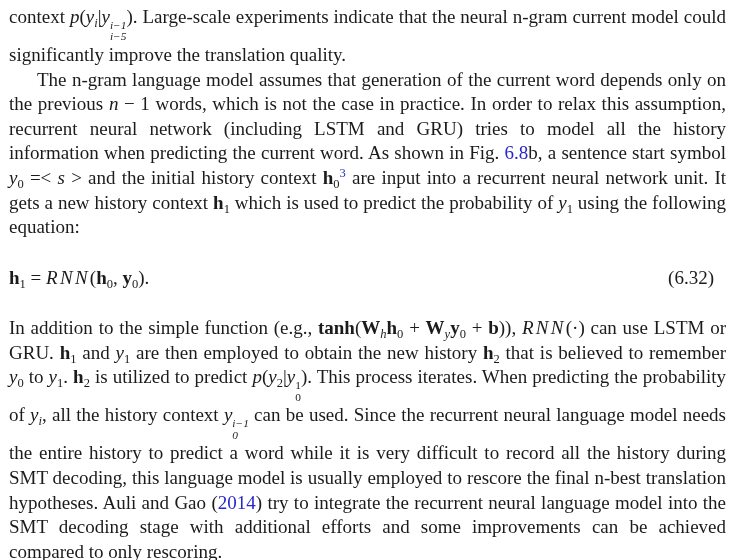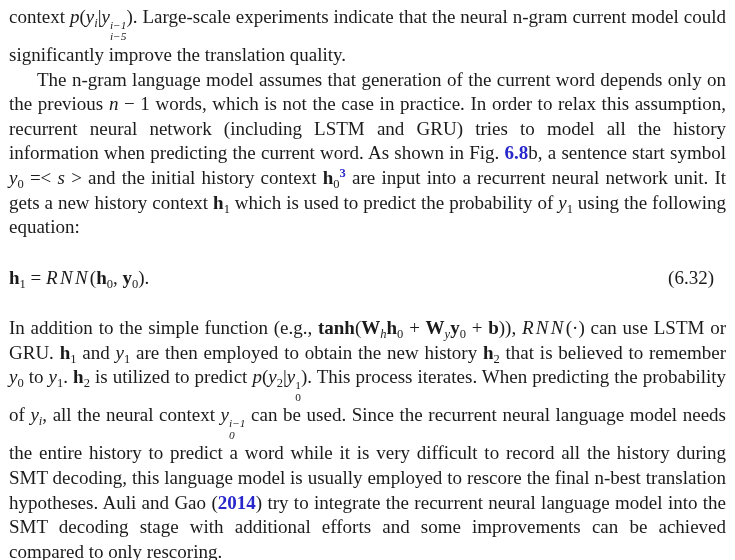--- a/index.html
+++ b/index.html
@@ -24,21 +24,21 @@
   }
   .doc-body p.para {
     margin: 0;
     text-align: justify;
   }
   .doc-body p.para.indent { text-indent: 28px; }
 
   .it  { font-style: italic; }
   .bd  { font-weight: bold; }
   .wide { letter-spacing: 0.12em; }
-  .link { color: var(--link-color); font-weight: bold; }
+  .link { color: var(--link-color); }
 
   .sub { font-size: 0.66em; vertical-align: -0.28em; line-height: 0; }
   .sup { font-size: 0.66em; vertical-align: 0.55em;  line-height: 0; }
 
   .supsub {
     display: inline-flex;
     flex-direction: column;
     font-size: 0.6em;
     line-height: 1.02;
     vertical-align: -0.5em;
@@ -65,18 +65,18 @@
   <div class="doc-body">
       <p class="para"><span class="">context </span><span class="it">p</span><span class="">(</span><span class="it">y</span><span class="it sub">i</span><span class="">|</span><span class="it">y</span><span class="supsub it">
           <span class="ss-top">i−1</span>
           <span class="ss-bot">i−5</span>
         </span><span class="">). Large-scale experiments indicate that the neural n-gram current model could significantly improve the translation quality.</span></p>
       <p class="para indent"><span class="">The n-gram language model assumes that generation of the current word depends only on the previous </span><span class="it">n</span><span class=""> − 1 words, which is not the case in practice. In order to relax this assumption, recurrent neural network (including LSTM and GRU) tries to model all the history information when predicting the current word. As shown in Fig. </span><span class="link">6.8</span><span class="">b, a sentence start symbol </span><span class="it">y</span><span class="sub">0</span><span class=""> =&lt; </span><span class="it">s</span><span class=""> &gt; and the initial history context </span><span class="bd">h</span><span class="sub">0</span><span class="sup link">3</span><span class=""> are input into a recurrent neural network unit. It gets a new history context </span><span class="bd">h</span><span class="sub">1</span><span class=""> which is used to predict the probability of </span><span class="it">y</span><span class="sub">1</span><span class=""> using the following equation:</span></p>
       <div class="equation-row"><span><span class="bd">h</span><span class="sub">1</span><span class=""> = </span><span class="it wide">RNN</span><span class="">(</span><span class="bd">h</span><span class="sub">0</span><span class="">, </span><span class="bd">y</span><span class="sub">0</span><span class="">).</span></span><span class="equation-number">(6.32)</span></div>
       <p class="para"><span class="">In addition to the simple function (e.g., </span><span class="bd">tanh</span><span class="">(</span><span class="bd">W</span><span class="it sub">h</span><span class="bd">h</span><span class="sub">0</span><span class=""> + </span><span class="bd">W</span><span class="it sub">y</span><span class="bd">y</span><span class="sub">0</span><span class=""> + </span><span class="bd">b</span><span class="">)), </span><span class="it wide">RNN</span><span class="">(·) can use LSTM or GRU. </span><span class="bd">h</span><span class="sub">1</span><span class=""> and </span><span class="it">y</span><span class="sub">1</span><span class=""> are then employed to obtain the new history </span><span class="bd">h</span><span class="sub">2</span><span class=""> that is believed to remember </span><span class="it">y</span><span class="sub">0</span><span class=""> to </span><span class="it">y</span><span class="sub">1</span><span class="">. </span><span class="bd">h</span><span class="sub">2</span><span class=""> is utilized to predict </span><span class="it">p</span><span class="">(</span><span class="it">y</span><span class="sub">2</span><span class="">|</span><span class="it">y</span><span class="supsub">
           <span class="ss-top">1</span>
           <span class="ss-bot">0</span>
-        </span><span class="">). This process iterates. When predicting the probability of </span><span class="it">y</span><span class="it sub">i</span><span class="">, all the neural context </span><span class="it">y</span><span class="supsub it">
+        </span><span class="">). This process iterates. When predicting the probability of </span><span class="it">y</span><span class="it sub">i</span><span class="">, all the history context </span><span class="it">y</span><span class="supsub it">
           <span class="ss-top">i−1</span>
           <span class="ss-bot">0</span>
         </span><span class=""> can be used. Since the recurrent neural language model needs the entire history to predict a word while it is very difficult to record all the history during SMT decoding, this language model is usually employed to rescore the final n-best translation hypotheses. Auli and Gao (</span><span class="link">2014</span><span class="">) try to integrate the recurrent neural language model into the SMT decoding stage with additional efforts and some improvements can be achieved compared to only rescoring.</span></p>
     </div>
 </div>
 
 </body></html>

